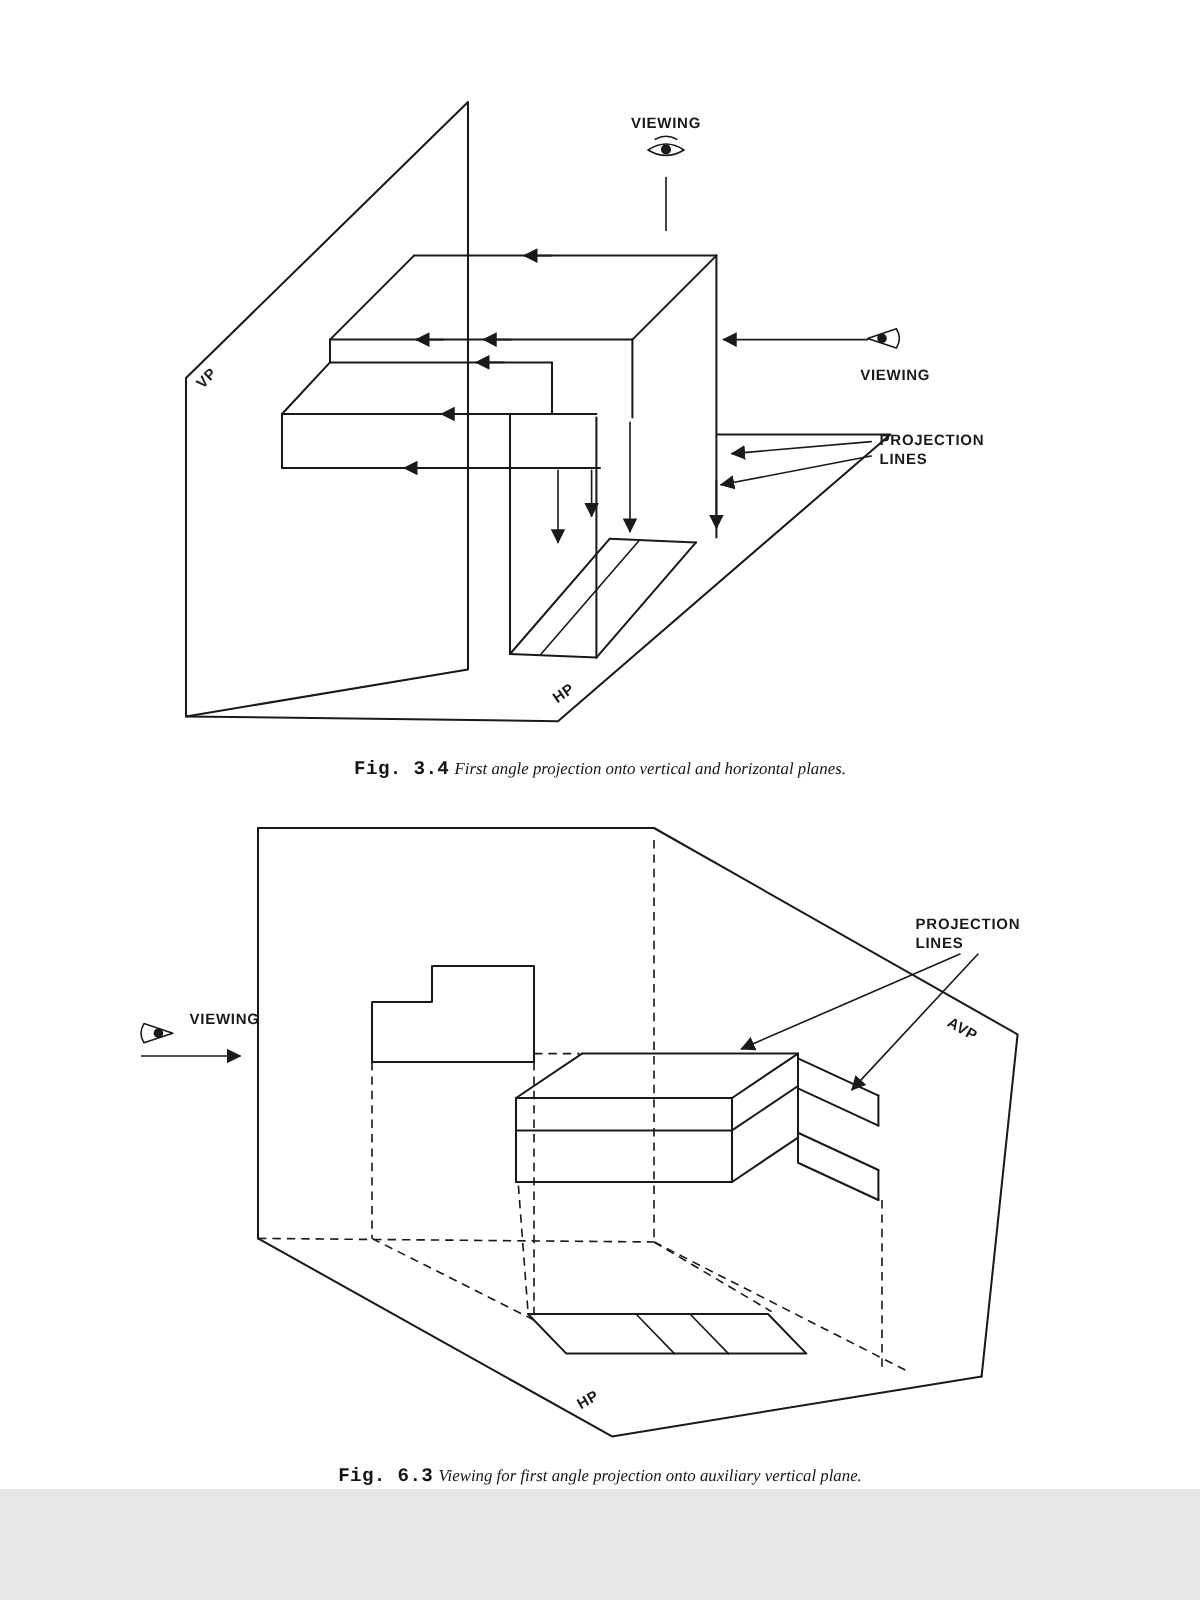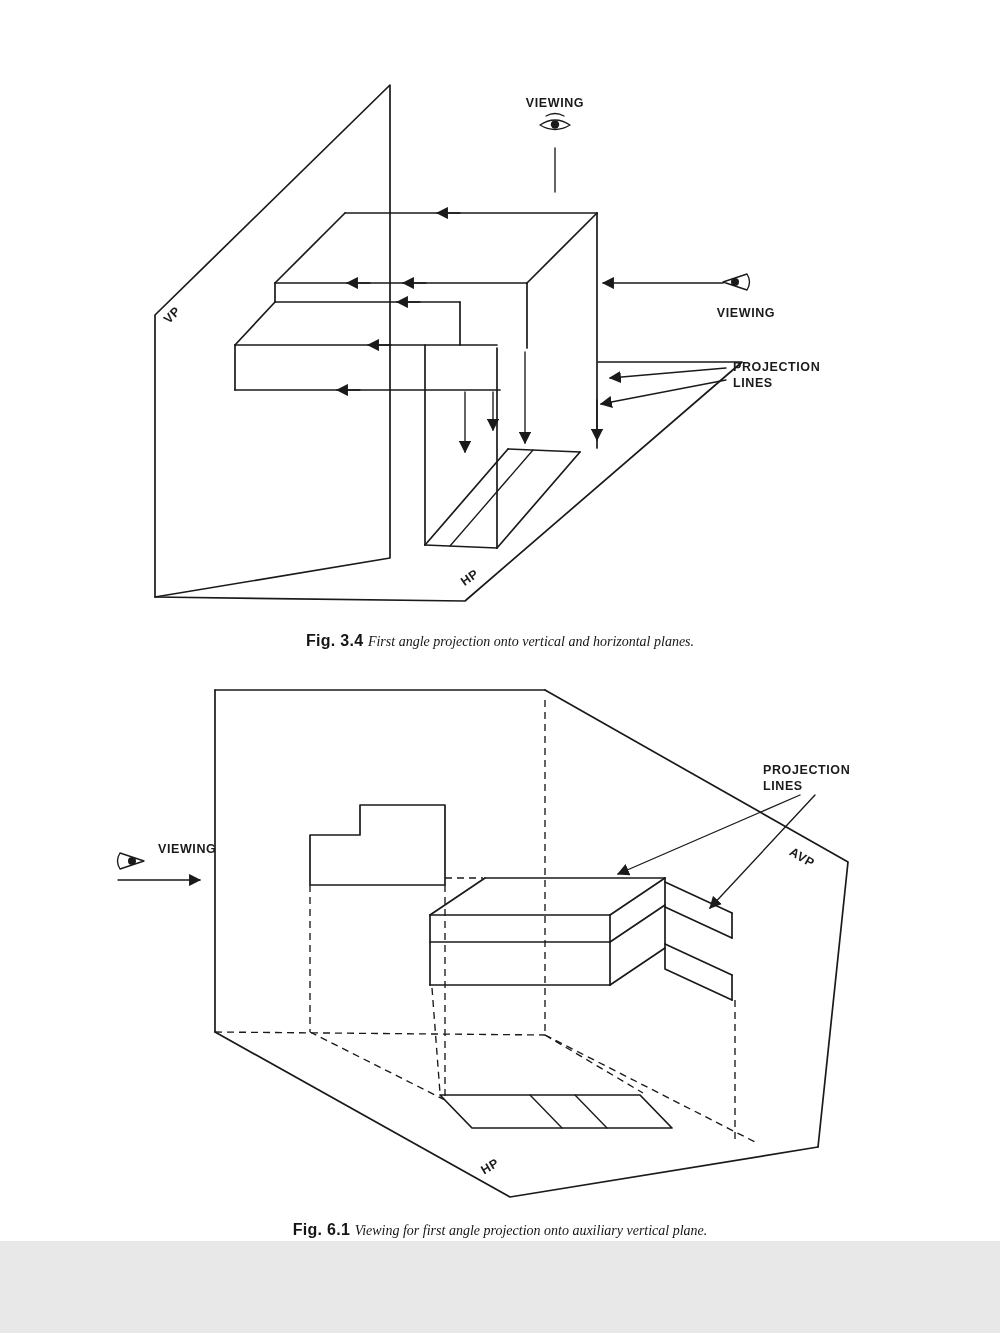--- a/index.html
+++ b/index.html
@@ -5,21 +5,21 @@
   html,body{margin:0;padding:0;background:#e8e8e8;}
   .page{position:relative;width:1000px;height:1241px;background:#ffffff;margin:0 auto;
         font-family:"Liberation Sans",sans-serif;color:#151515;overflow:hidden;}
   svg{position:absolute;left:0;top:0;}
   .ln{stroke:#1a1a1a;stroke-width:1.7;fill:none;stroke-linejoin:round;stroke-linecap:round;}
   .thin{stroke-width:1.35;}
   .dash{stroke:#1a1a1a;stroke-width:1.35;fill:none;stroke-dasharray:7 5;stroke-linecap:butt;}
   .lbl{font-family:"Liberation Sans",sans-serif;font-weight:bold;font-size:12.5px;
        letter-spacing:.6px;fill:#1a1a1a;stroke:none;}
   .caption{position:absolute;width:1000px;text-align:center;font-size:16px;}
-  .fig-num{font-family:Liberation Sans, sans-serif;font-weight:bold;letter-spacing:.3px;text-align:center;}
+  .fig-num{font-family:Liberation Mono, monospace;font-weight:bold;letter-spacing:.3px;text-align:center;}
   .fig-text{font-family:"Liberation Serif",serif;font-style:italic;font-size:14px;}
   .page-number{position:absolute;left:36px;top:1266px;font-family:Liberation Sans, sans-serif;
        font-weight:bold;font-size:26px;color:#0f766e;margin-left:28px;}
 </style>
 </head>
 <body>
 
 <div class="page">
 
 <svg width="1000" height="1333" viewBox="0 0 1000 1333">
@@ -172,19 +172,19 @@
     </g>
   </g>
 </svg>
 
   <div class="caption" style="top:632px;">
     <span class="fig-num">Fig. 3.4</span>
     <span class="fig-text">First angle projection onto vertical and horizontal planes.</span>
   </div>
 
   <div class="caption" style="top:1221px;">
-    <span class="fig-num">Fig. 6.1</span>
+    <span class="fig-num">Fig. 6.3</span>
     <span class="fig-text">Viewing for first angle projection onto auxiliary vertical plane.</span>
   </div>
 
   <div class="page-number">16</div>
 
 </div>
 
 </body></html>

